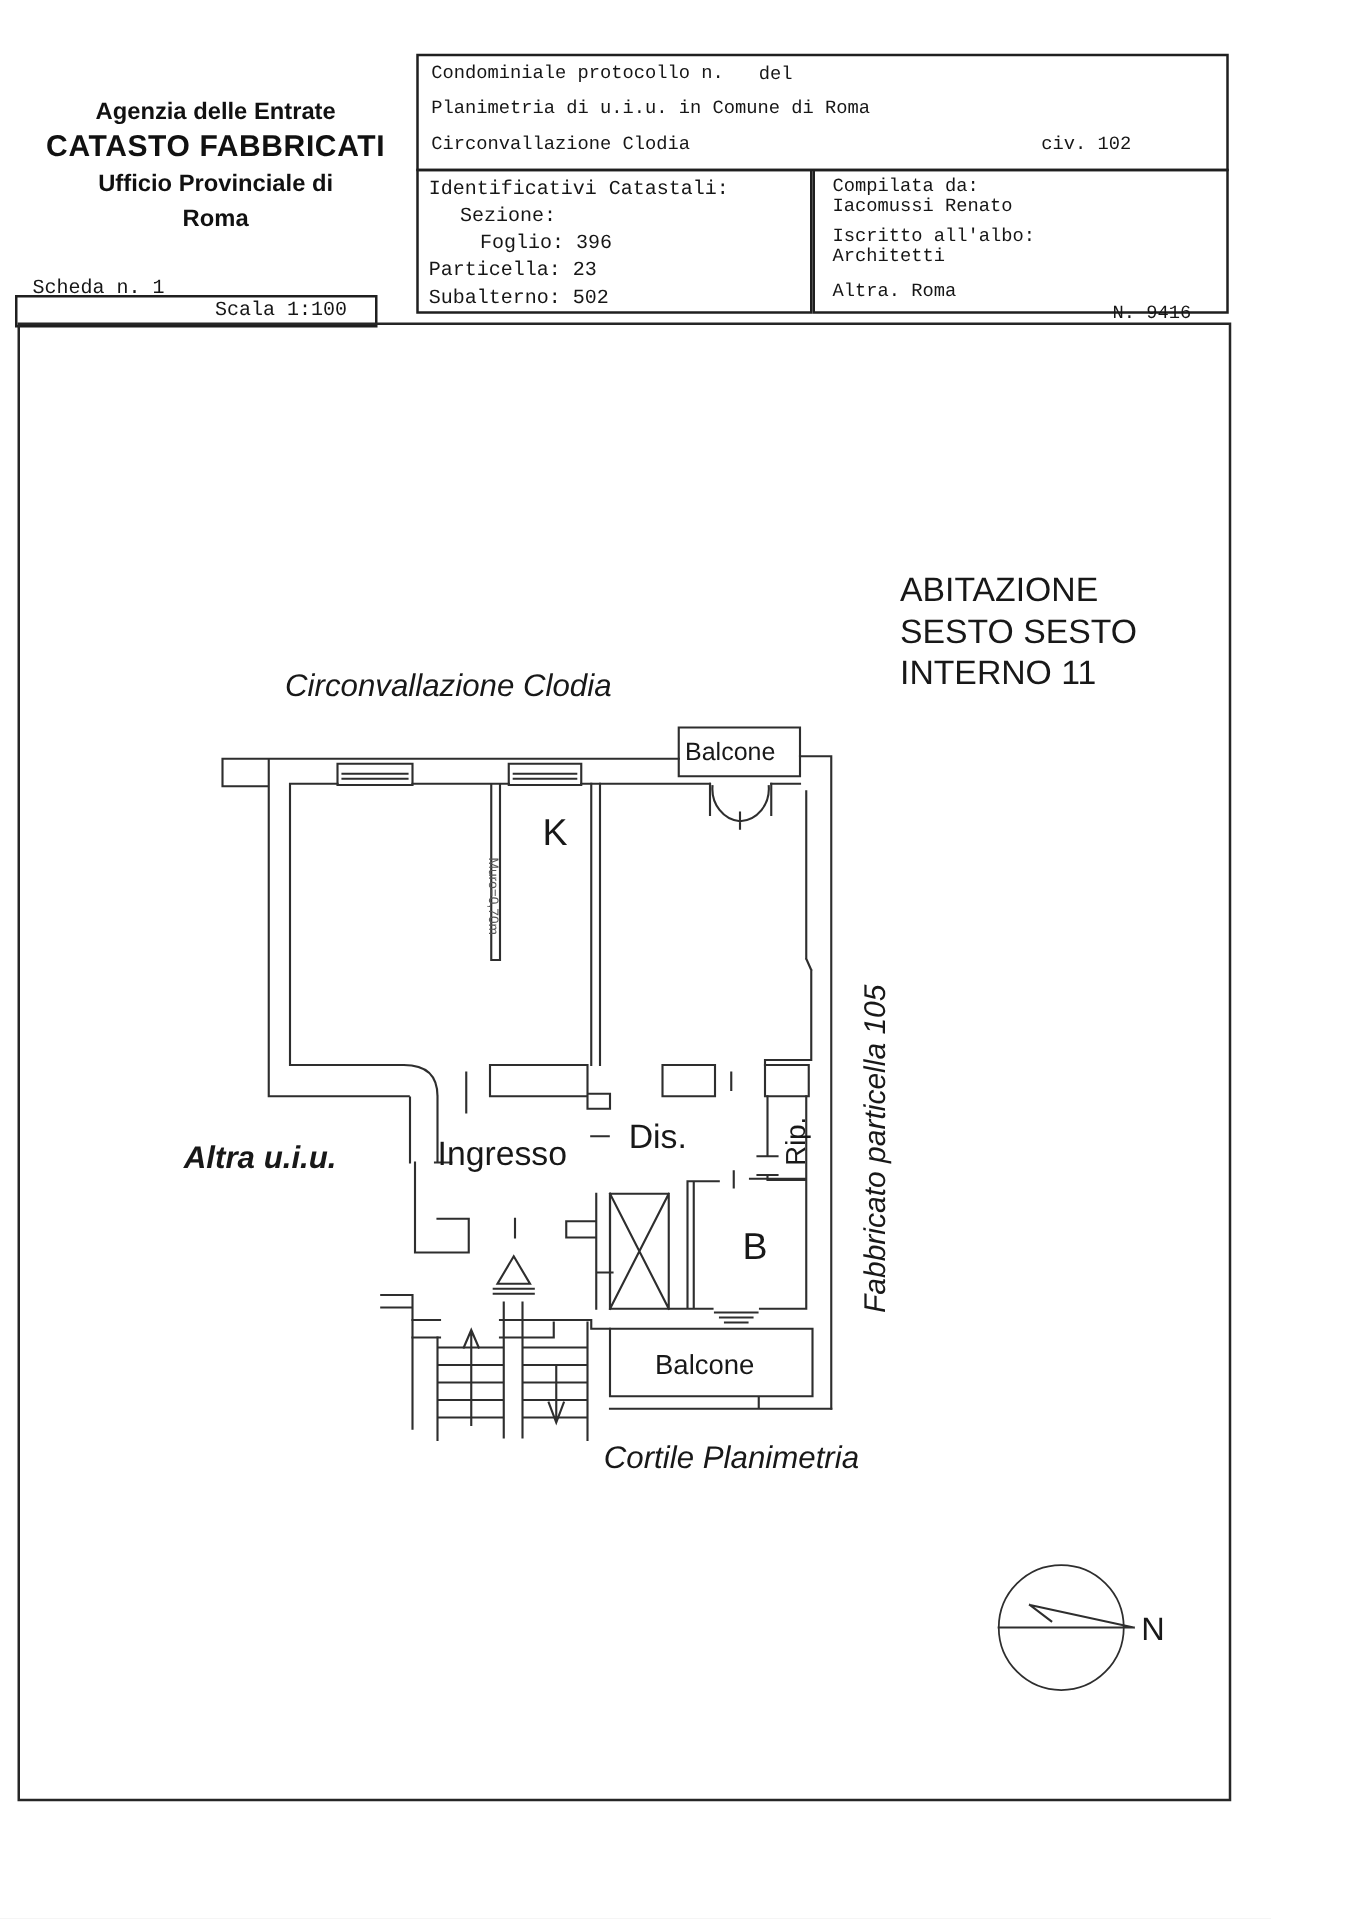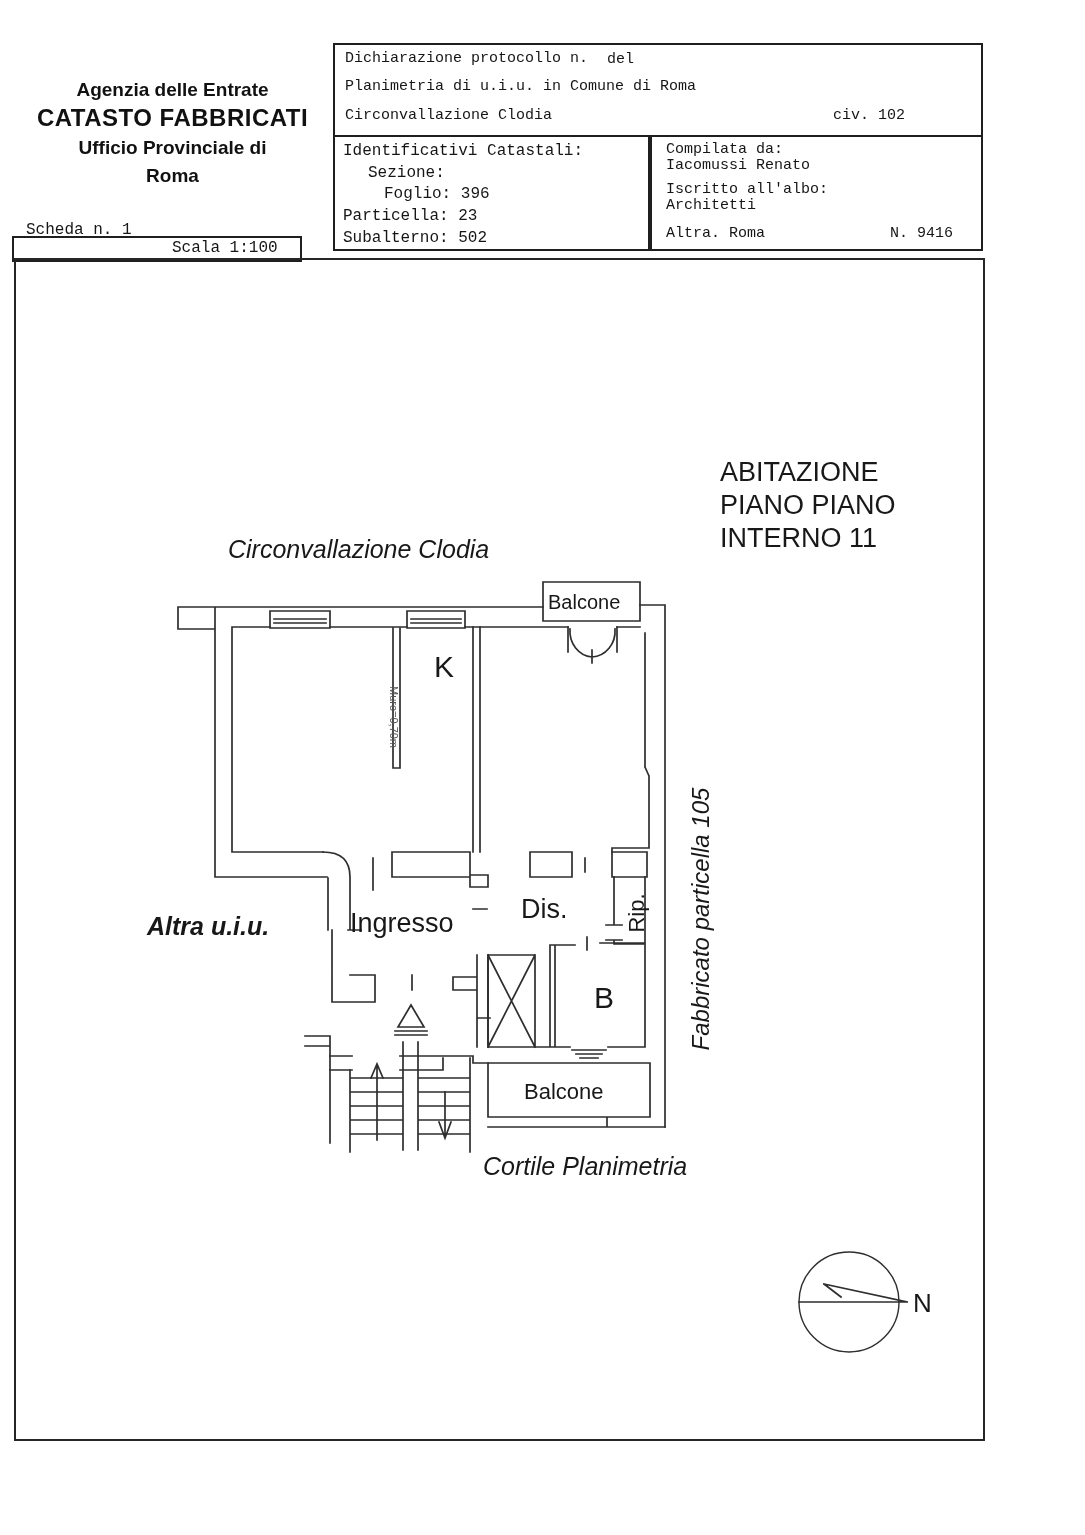--- a/index.html
+++ b/index.html
@@ -23,40 +23,40 @@
 <body>
 
 <div class="page">
 
   <div class="abs hdr" style="top:79px;font-size:19px;">Agenzia delle Entrate</div>
   <div class="abs hdr" style="top:104px;font-size:24px;letter-spacing:0.5px;">CATASTO FABBRICATI</div>
   <div class="abs hdr" style="top:137px;font-size:19px;">Ufficio Provinciale di</div>
   <div class="abs hdr" style="top:165px;font-size:19px;">Roma</div>
 
   <div class="box" style="left:333px;top:43px;width:646px;height:90px;"></div>
-  <div class="abs mono" style="left:345px;top:50px;font-size:15px;">Dichiarazione protocollo n.</div>
+  <div class="abs mono" style="left:345px;top:50px;font-size:15px;">Condominiale protocollo n.</div>
   <div class="abs mono" style="left:607px;top:51px;font-size:15px;">del</div>
   <div class="abs mono" style="left:345px;top:78px;font-size:15px;">Planimetria di u.i.u. in Comune di Roma</div>
   <div class="abs mono" style="left:345px;top:107px;font-size:15px;">Circonvallazione Clodia</div>
   <div class="abs mono" style="left:833px;top:107px;font-size:15px;">civ. 102</div>
 
   <div class="box" style="left:333px;top:135px;width:313px;height:112px;"></div>
   <div class="abs mono" style="left:343px;top:142px;font-size:16px;">Identificativi Catastali:</div>
   <div class="abs mono" style="left:368px;top:164px;font-size:16px;">Sezione:</div>
   <div class="abs mono" style="left:384px;top:185px;font-size:16px;">Foglio: 396</div>
   <div class="abs mono" style="left:343px;top:207px;font-size:16px;">Particella: 23</div>
   <div class="abs mono" style="left:343px;top:229px;font-size:16px;">Subalterno: 502</div>
 
   <div class="box" style="left:650px;top:135px;width:329px;height:112px;"></div>
   <div class="abs mono" style="left:666px;top:141px;font-size:15px;">Compilata da:</div>
   <div class="abs mono" style="left:666px;top:157px;font-size:15px;">Iacomussi Renato</div>
   <div class="abs mono" style="left:666px;top:181px;font-size:15px;">Iscritto all'albo:</div>
   <div class="abs mono" style="left:666px;top:197px;font-size:15px;">Architetti</div>
   <div class="abs mono" style="left:666px;top:225px;font-size:15px;">Altra. Roma</div>
-  <div class="abs mono" style="left:890px;top:225px;font-size:15px;">N. 9416</div>
+  <div class="abs mono" style="left:890px;top:242px;font-size:15px;">N. 9416</div>
 
   <div class="box" style="left:12px;top:236px;width:286px;height:22px;border-width:2px;"></div>
   <div class="abs mono" style="left:26px;top:221px;font-size:16px;">Scheda n. 1</div>
   <div class="abs mono" style="left:172px;top:239px;font-size:16px;">Scala 1:100</div>
 
   <div class="frame" style="left:14px;top:258px;width:967px;height:1179px;"></div>
 
   <svg width="1085" height="1535" viewBox="0 0 1085 1535">
     <g stroke="#2e2e2e" stroke-width="1.7" fill="none" stroke-linecap="square">
 
@@ -134,31 +134,31 @@
         <circle cx="849" cy="1302" r="50" stroke-width="1.4"></circle>
         <path d="M799,1302 H907 M907,1302 L824,1284 M824,1284 L841,1297"></path>
       </g>
     </g>
   </svg>
 
   <div class="abs planlbl italic" style="left:228px;top:535px;font-size:25px;">Circonvallazione Clodia</div>
 
   <div class="abs planlbl" style="left:720px;top:456px;font-size:27px;line-height:33px;white-space:normal;width:220px;">
     <div>ABITAZIONE</div>
-    <div>PIANO PIANO</div>
+    <div>SESTO SESTO</div>
     <div>INTERNO 11</div>
   </div>
 
   <div class="abs planlbl" style="left:548px;top:591px;font-size:20px;">Balcone</div>
   <div class="abs planlbl" style="left:434px;top:650px;font-size:30px;">K</div>
 
   <div class="abs planlbl rot-cw" style="left:349px;top:711px;width:90px;font-size:11px;text-align:center;color:#555;">Muro=0,70m</div>
 
   <div class="abs planlbl" style="left:350px;top:908px;font-size:27px;">Ingresso</div>
-  <div class="abs planlbl" style="left:521px;top:894px;font-size:27px;">Dis.</div>
+  <div class="abs planlbl" style="left:503px;top:894px;font-size:27px;">Dis.</div>
   <div class="abs planlbl rot-ccw" style="left:607px;top:900px;width:60px;font-size:22px;text-align:center;">Rip.</div>
   <div class="abs planlbl" style="left:594px;top:981px;font-size:30px;">B</div>
   <div class="abs planlbl" style="left:524px;top:1079px;font-size:22px;">Balcone</div>
 
   <div class="abs planlbl italic" style="left:147px;top:912px;font-size:25px;font-weight:bold;">Altra u.i.u.</div>
   <div class="abs planlbl italic rot-ccw" style="left:551px;top:905px;width:300px;font-size:24px;text-align:center;">Fabbricato particella 105</div>
   <div class="abs planlbl italic" style="left:483px;top:1152px;font-size:25px;">Cortile Planimetria</div>
 
   <div class="abs planlbl" style="left:913px;top:1288px;font-size:26px;">N</div>
 

